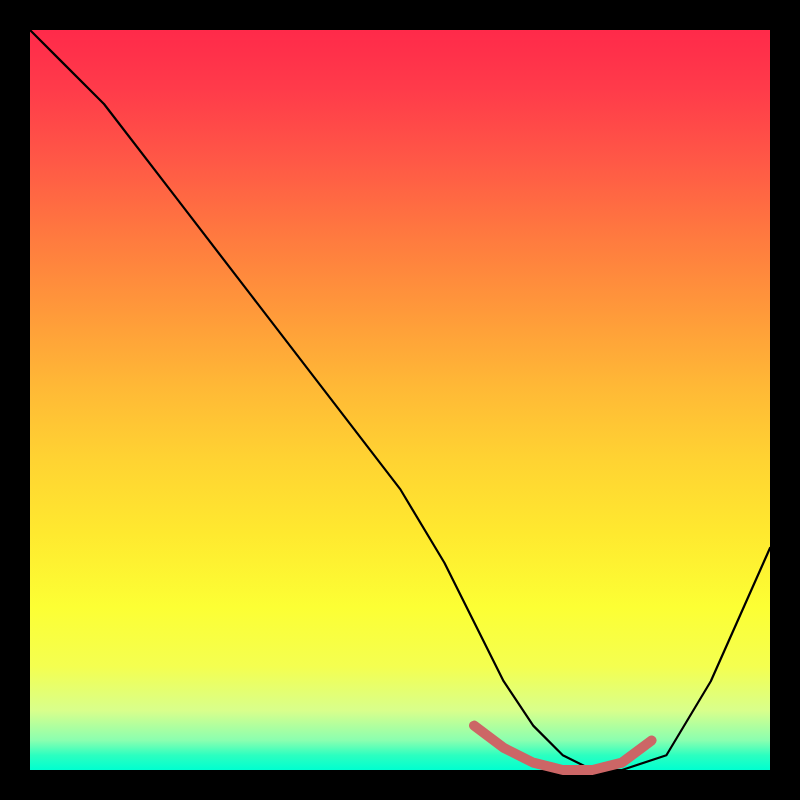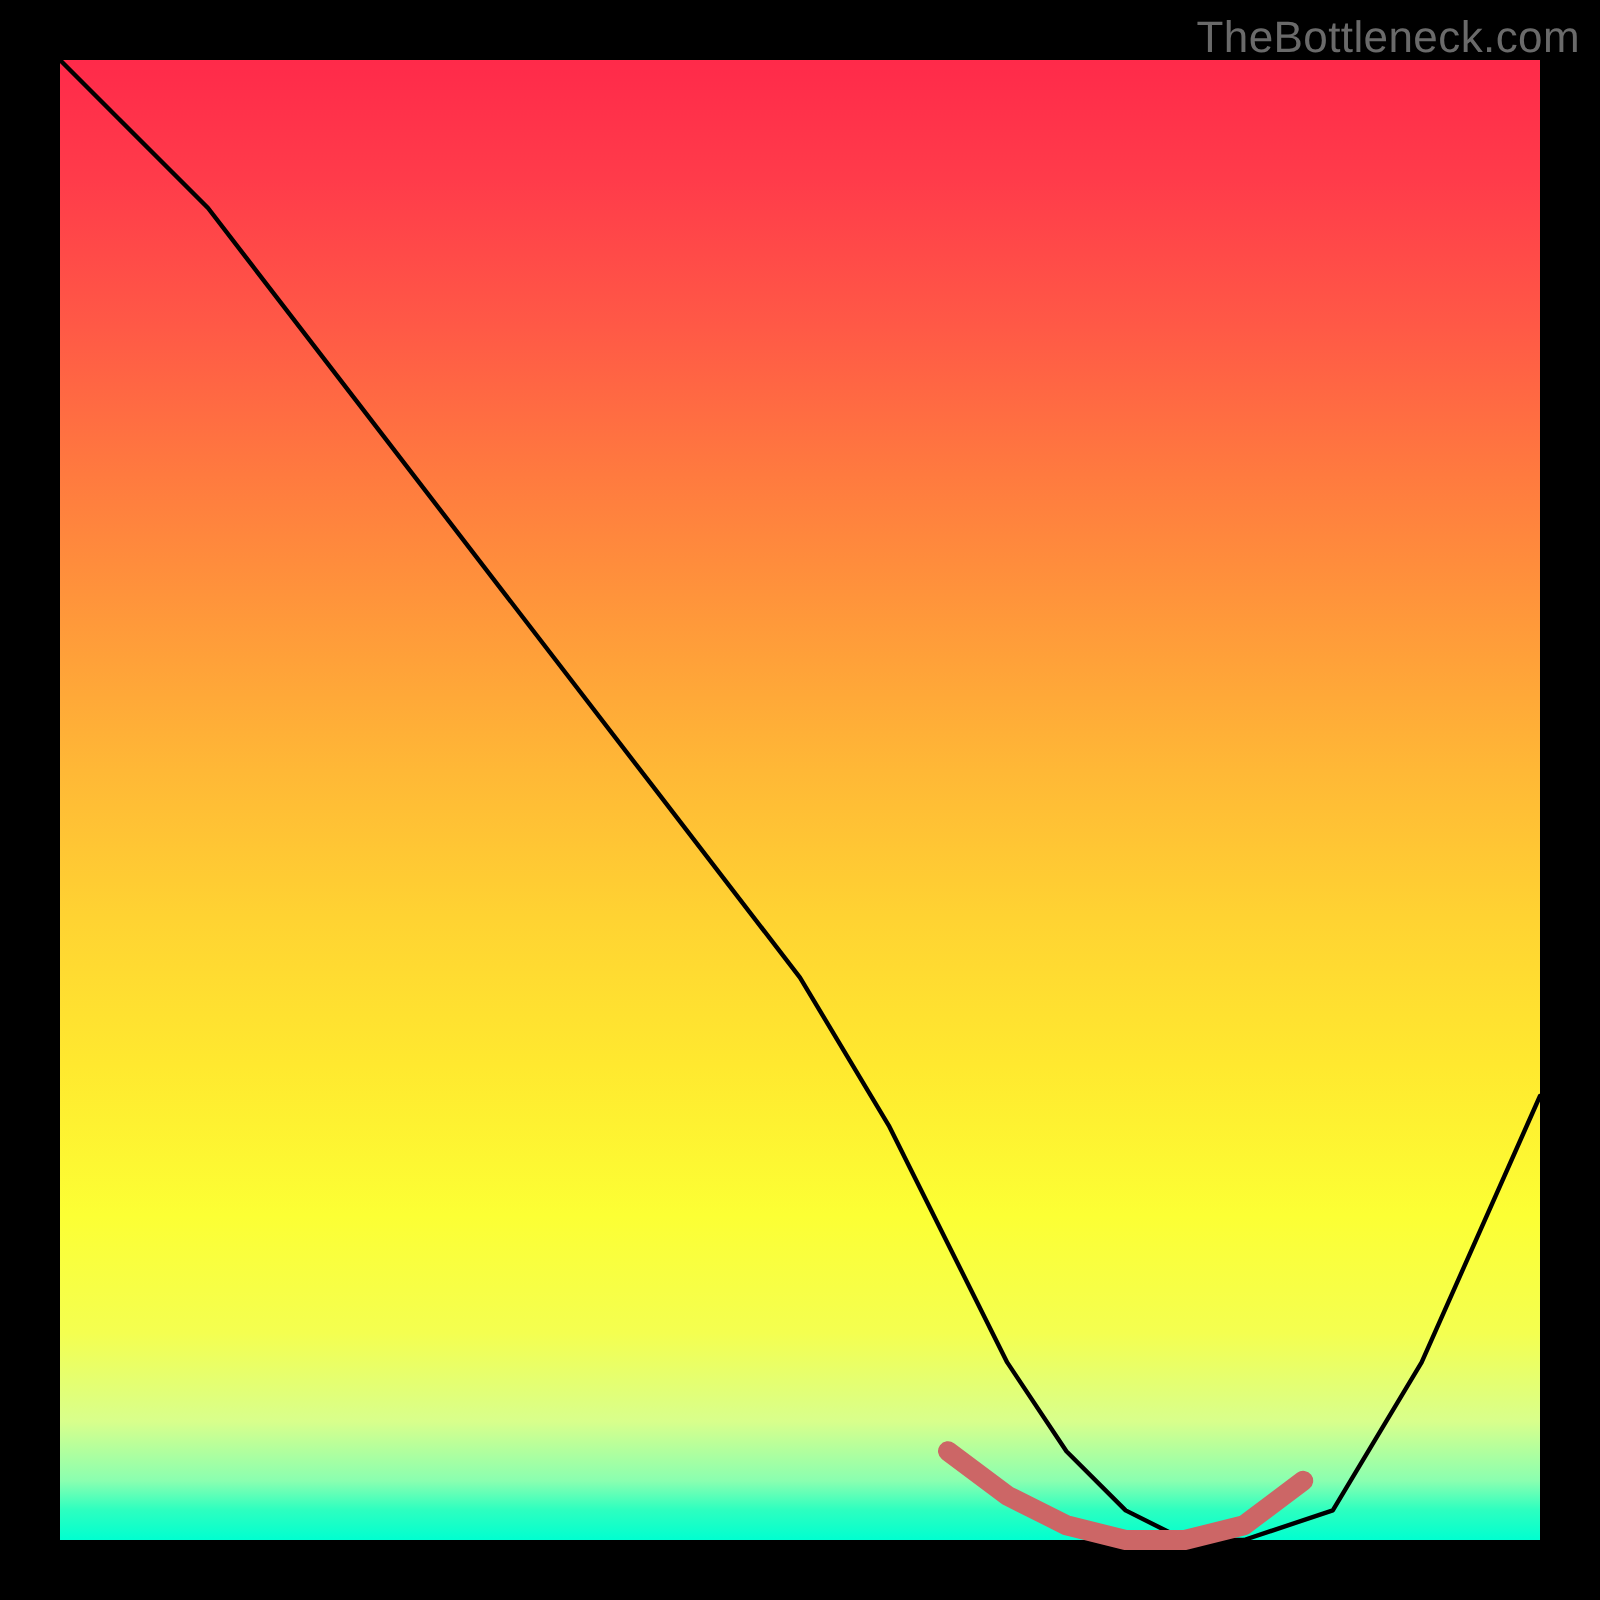--- a/index.html
+++ b/index.html
@@ -59,21 +59,20 @@
     width: 740px;
     height: 740px;
     overflow: visible;
   }
 </style>
 </head>
 <body>
 
 <div class="frame">
 
-  <div class="watermark">TheBottleneck.com</div>
 
   <div class="plot">
     <svg class="curve" viewBox="0 0 740 740" preserveAspectRatio="none">
       <path d="M0.0 0.0 L29.6 29.6 L74.0 74.0 L148.0 170.2 L222.0 266.4 L296.0 362.6 L370.0 458.8 L414.4 532.8 L444.0 592.0 L473.6 651.2 L503.2 695.6 L532.8 725.2 L562.4 740.0 L592.0 740.0 L636.4 725.2 L680.8 651.2 L740.0 518.0" fill="none" stroke="#000000" stroke-width="2.2" stroke-linecap="round" stroke-linejoin="round" id="mainCurve"></path>
       <path d="M444.0 695.6 L473.6 717.8 L503.2 732.6 L532.8 740.0 L562.4 740.0 L592.0 732.6 L621.6 710.4" fill="none" stroke="#cc6666" stroke-width="10" stroke-linecap="round" stroke-linejoin="round" id="markerCurve"></path>
     </svg>
   </div>
 
 </div>
 

